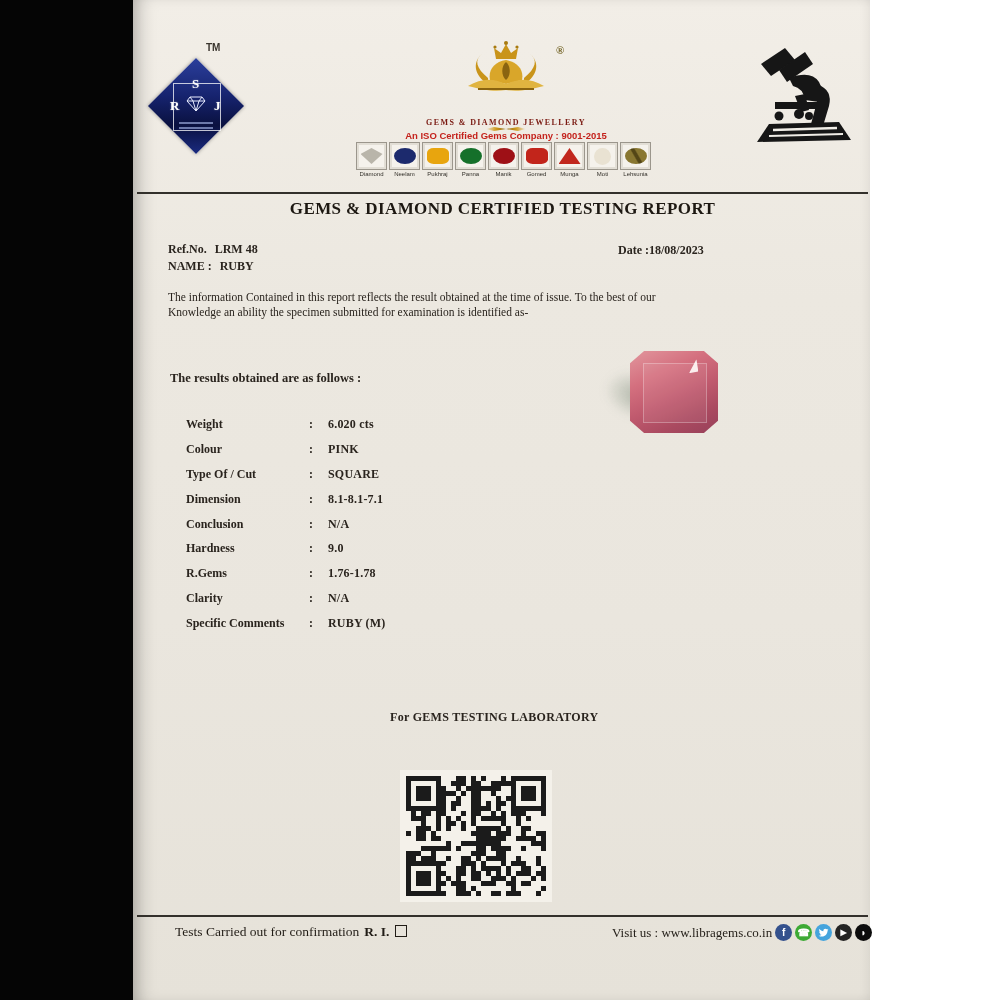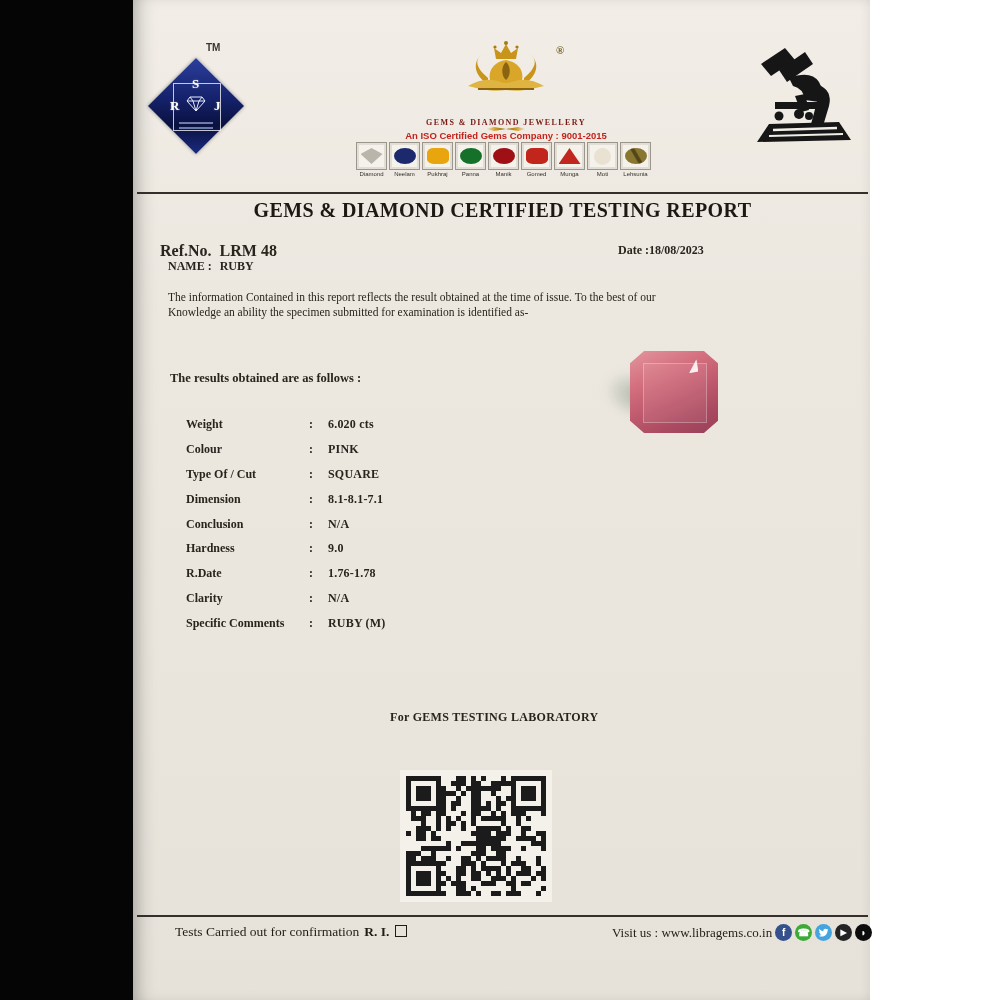--- a/index.html
+++ b/index.html
@@ -57,26 +57,26 @@
              font-family:"Liberation Sans",sans-serif;}
 
   
   #microscope{left:745px;top:40px;}
 
   
   .hrule{height:2px;background:#33302b;}
   #rule-top{left:137px;top:192px;width:731px;}
   #rule-bottom{left:137px;top:915px;width:731px;}
 
-  #report-title{left:137px;top:199px;width:731px;text-align:center;font-size:20px;font-weight:bold;
+  #report-title{left:137px;top:199px;width:731px;text-align:center;font-size:17px;font-weight:bold;
                 letter-spacing:.4px;color:#1d1812;}
 
   
   .b{font-weight:bold;}
-  #meta-ref{left:160px;top:242px;font-size:16px;}
+  #meta-ref{left:168px;top:242px;font-size:12px;}
   #meta-ref .val{font-weight:600;margin-left:8px;}
   #meta-name{left:168px;top:259px;font-size:12px;}
   #meta-name .val{font-weight:600;margin-left:8px;}
   #meta-date{left:618px;top:243px;font-size:12px;}
   #meta-date .val{font-weight:600;margin-left:0;}
 
   #disclaimer{left:168px;top:290px;width:670px;font-size:11.5px;line-height:15px;color:#29231d;}
 
   #results-heading{left:170px;top:371px;font-size:12.5px;font-weight:bold;}
 
@@ -297,21 +297,21 @@
       <span class="r-value">N/A</span>
     </div>
 
     <div class="rrow">
       <span class="r-label">Hardness</span>
       <span class="r-colon">:</span>
       <span class="r-value">9.0</span>
     </div>
 
     <div class="rrow">
-      <span class="r-label">R.Date</span>
+      <span class="r-label">R.Gems</span>
       <span class="r-colon">:</span>
       <span class="r-value">1.76-1.78</span>
     </div>
 
     <div class="rrow">
       <span class="r-label">Clarity</span>
       <span class="r-colon">:</span>
       <span class="r-value">N/A</span>
     </div>
 

